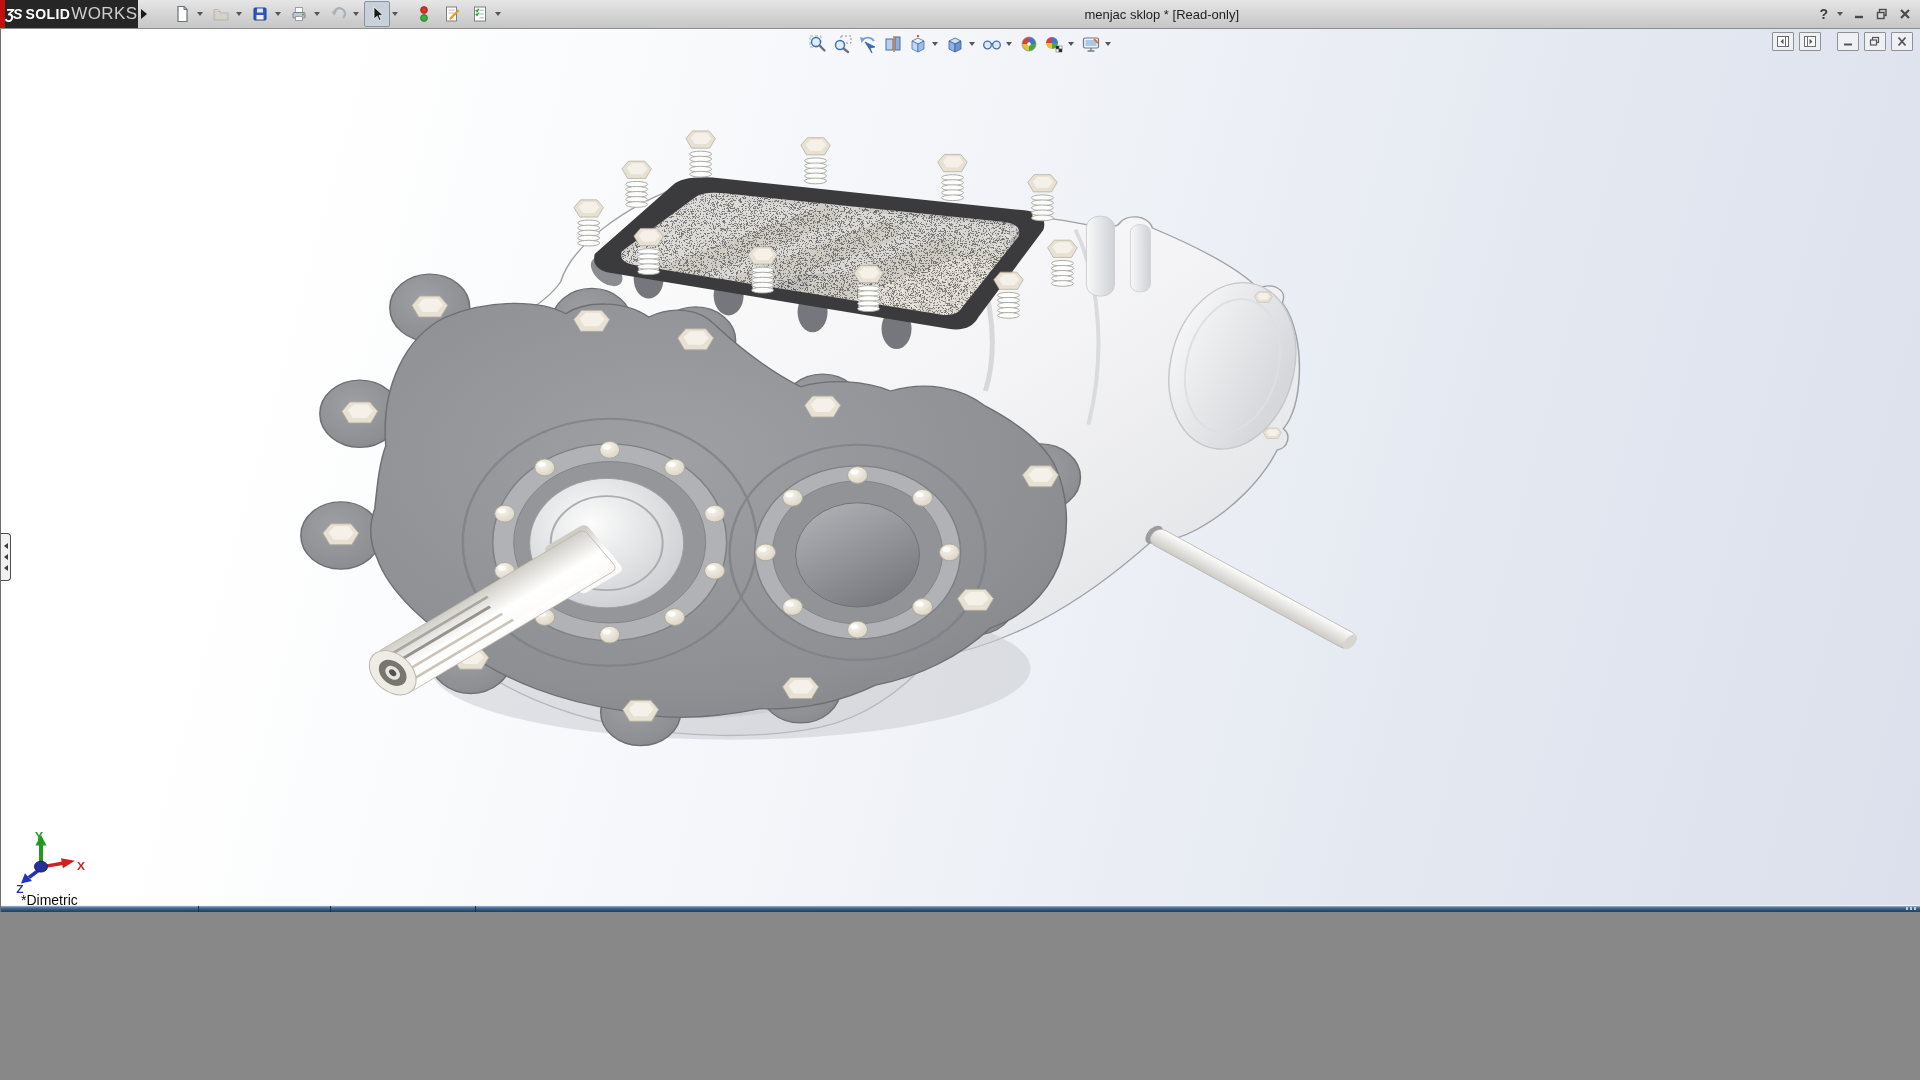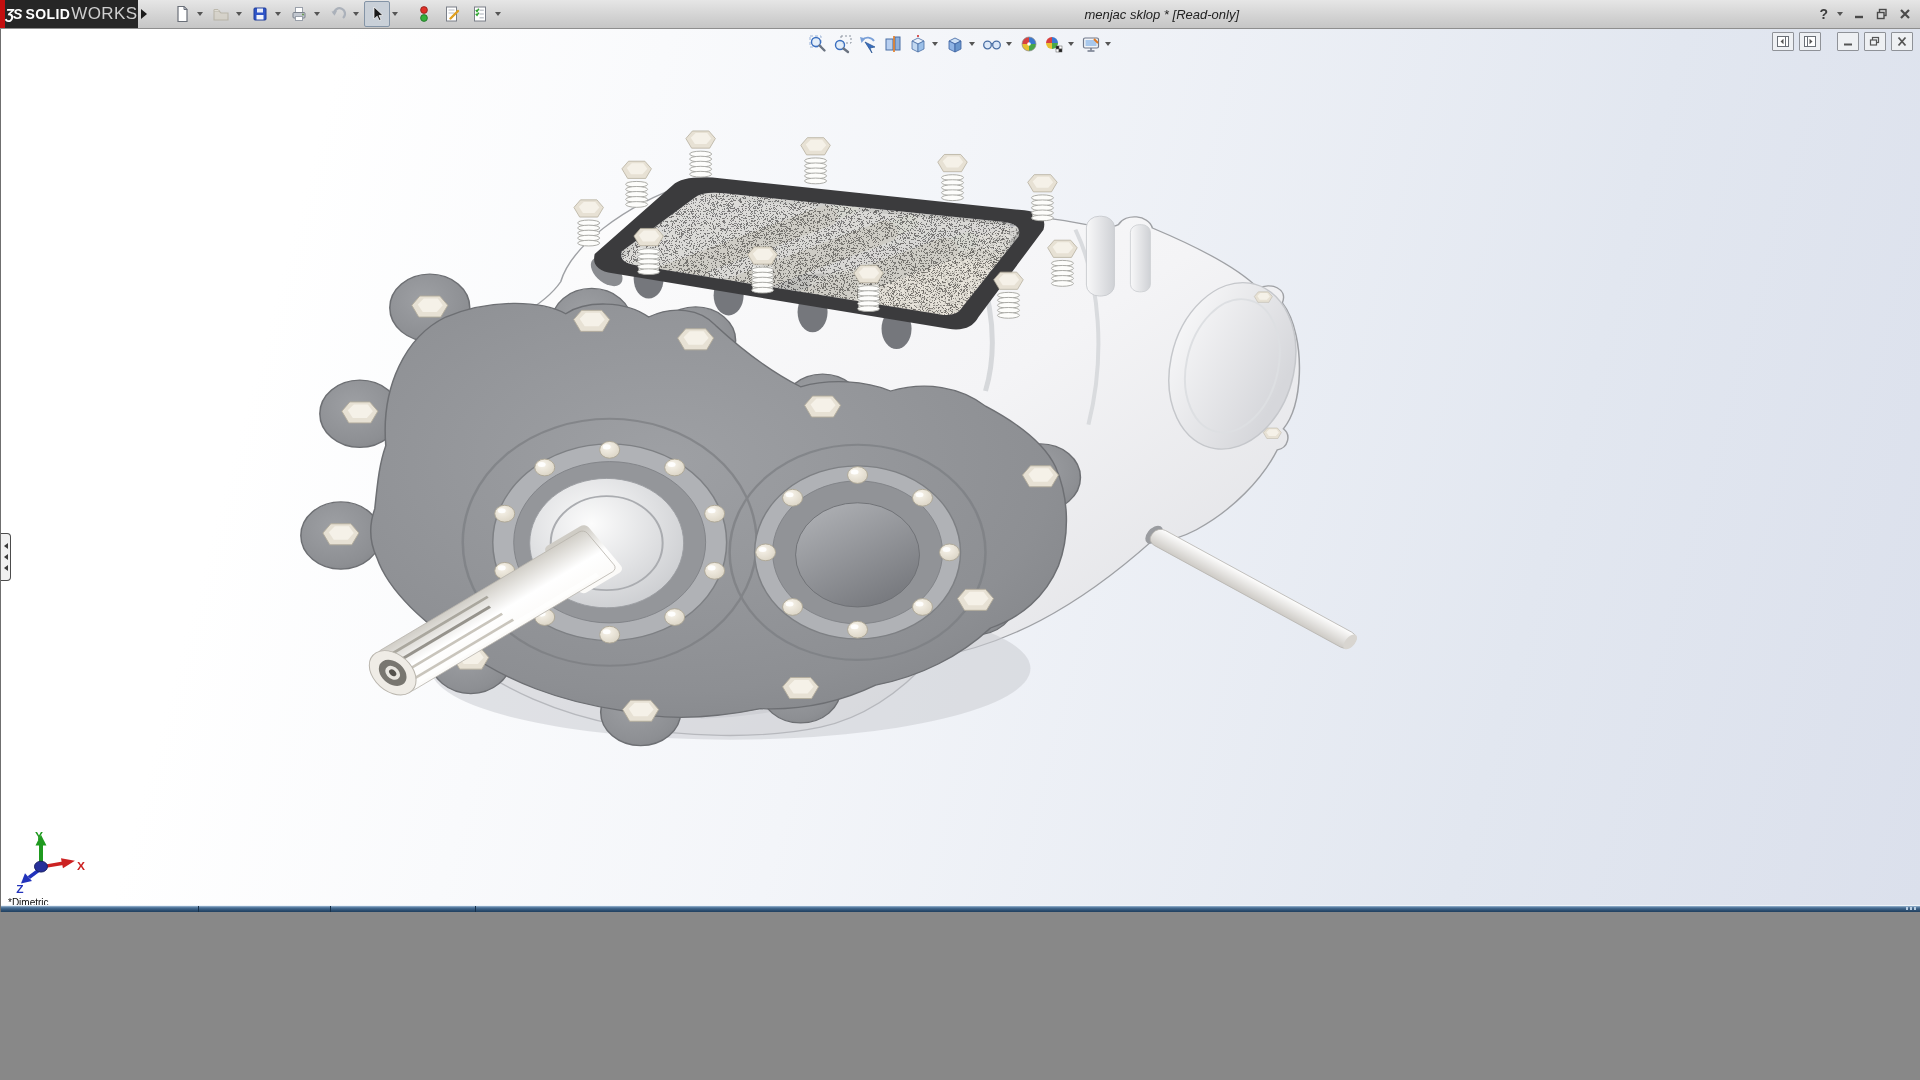--- a/index.html
+++ b/index.html
@@ -16,21 +16,21 @@
   .brand-bold{color:#fff;font-weight:bold;font-size:14px;letter-spacing:.4px;}
   .brand-light{color:#cfcfcf;font-weight:normal;font-size:17px;letter-spacing:.4px;margin-left:-3px;}
   .menu-arrow{width:0;height:0;border-left:6px solid #1a1a1a;border-top:5px solid transparent;
     border-bottom:5px solid transparent;margin-left:3px;cursor:pointer;}
   .tb{display:flex;align-items:center;margin-left:22px;gap:2px;}
   .tb-btn{width:24px;height:24px;display:flex;align-items:center;justify-content:center;border:1px solid transparent;}
   .tb-btn.pressed{background:#c9d0d8;border:1px solid #8494a6;border-radius:2px;}
   .caret{width:0;height:0;border-top:4px solid #555;border-left:3.5px solid transparent;
     border-right:3.5px solid transparent;margin:0 3px 0 0;}
   .tb-sep{width:6px;}
-  .title-center{flex:1;text-align:center;font-size:13px;color:#222;white-space:nowrap;overflow:hidden;font-style:italic;}
+  .title-center{flex:1;text-align:center;font-size:13px;color:#222;white-space:nowrap;overflow:hidden;}
   .win-controls{display:flex;align-items:center;gap:9px;margin-right:8px;}
   .win-controls .wc{display:flex;align-items:center;justify-content:center;cursor:pointer;}
   .help-q{font-size:14px;font-weight:bold;color:#3c3c3c;}
   
   .viewport{position:absolute;top:28px;left:0;right:0;bottom:0;
     background:linear-gradient(105deg,#ffffff 16%,#f3f5f9 46%,#e2e7f0 78%,#dbe0ec 100%);
     border-left:1px solid #6f6f6f;overflow:hidden;z-index:1;}
   .scene{position:absolute;left:0;top:0;width:100%;height:100%;}
   
   .headsup{position:absolute;top:5px;left:806px;display:flex;align-items:center;gap:3px;z-index:10;}
@@ -40,21 +40,21 @@
   .dc-btn{width:20px;height:17px;border:1px solid #8f9298;background:#eef0f3;display:flex;
     align-items:center;justify-content:center;cursor:pointer;border-radius:1px;}
   .dc-gap{width:6px;}
   
   .left-tab{position:absolute;left:0;top:505px;width:9px;height:46px;background:#f1f1f1;
     border:1px solid #4c4c4c;border-left:none;border-radius:0 4px 4px 0;display:flex;
     flex-direction:column;align-items:center;justify-content:center;gap:5px;cursor:pointer;z-index:10;}
   .left-tab .arr{width:0;height:0;border-right:4px solid #3a3a3a;border-top:3px solid transparent;
     border-bottom:3px solid transparent;}
   
-  .view-label{position:absolute;left:7px;bottom:4px;font-size:10px;color:#0c0c0c;z-index:10;}
+  .view-label{position:absolute;left:20px;bottom:4px;font-size:14px;color:#0c0c0c;z-index:10;}
   
   .statusline{position:absolute;left:0;right:0;bottom:0;height:6px;z-index:20;
     background:linear-gradient(#9db8d2,#4a7096 30%,#2c4f72 70%,#21405f);border-top:1px solid #eef4fa;}
   .statusline .sep{position:absolute;top:0;bottom:0;width:1px;background:#16304a;}
   .statusline .grip{position:absolute;right:4px;top:1px;display:flex;gap:2px;}
   .statusline .grip i{width:2px;height:3px;background:#b8cde2;display:block;}
 </style>
 </head>
 <body>
 

